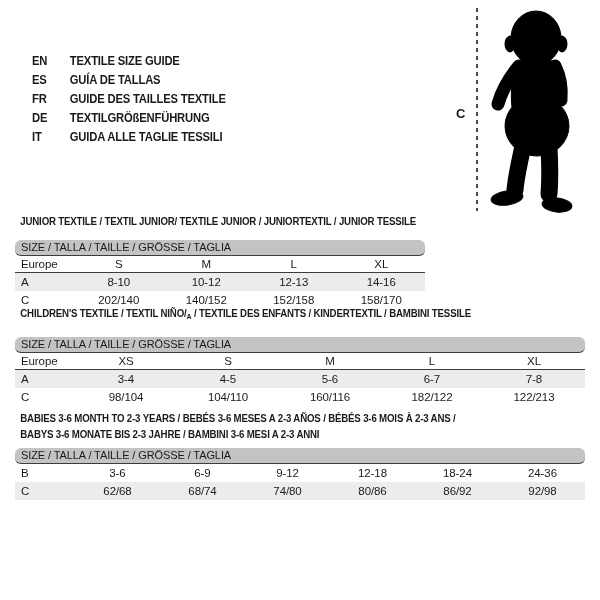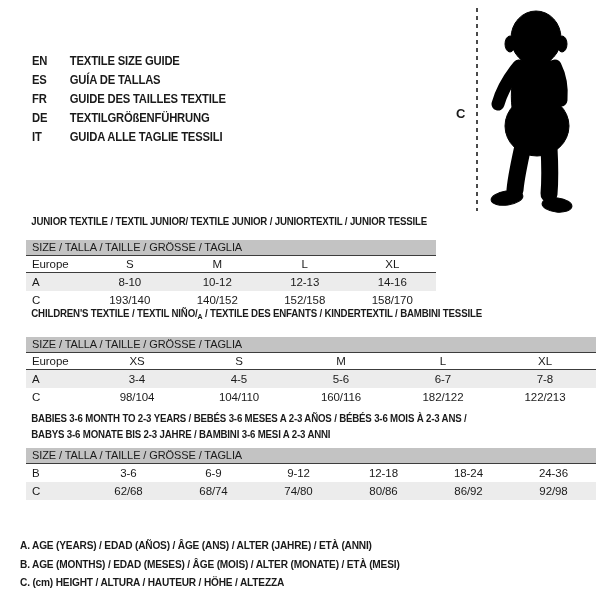--- a/index.html
+++ b/index.html
@@ -23,37 +23,38 @@
 
   
   .dash-line {
     position:absolute; left:476px; top:8px; width:2px; height:203px;
     background-image:repeating-linear-gradient(to bottom,#4a4a4a 0px,#4a4a4a 4px,transparent 4px,transparent 8px);
   }
   .height-label { position:absolute; left:456px; top:106px; font-size:13px; font-weight:600; }
   .baby-svg { position:absolute; left:483px; top:6px; }
 
   
-  .tbl { position:absolute; left:15px;margin-left:11px; }
+  .tbl { position:absolute; left:15px; }
   .t1 { top:215px; width:410px; }
   .t2 { top:307px; width:570px; }
   .t3 { top:410px; width:570px; }
   .tbl-title {
     font-weight:700; font-size:11px; line-height:13px; letter-spacing:-0.2px;
     padding-left:6px; white-space:nowrap;
     transform:scaleX(0.88); transform-origin:left top;
   }
   .t1 .tbl-title { margin-bottom:12px; }
   .t2 .tbl-title { margin-bottom:14px; }
   .t3 .tbl-title { line-height:16px; margin-bottom:6px; }
   .tbl-title sub { font-size:8px; vertical-align:-2px; }
   .size-bar {
     height:16px; background:#c3c3c3; border-bottom:1px solid #3c3c3c;
     font-size:11px; line-height:15px; padding-left:6px; letter-spacing:-0.1px;
     white-space:nowrap;
+    border-radius:6px;
   }
   .trow { display:flex; height:18px; align-items:center; font-size:11.5px; letter-spacing:-0.1px; }
   .t1 .rows .trow:nth-child(1),
   .t2 .rows .trow:nth-child(1) { border-bottom:1px solid #3c3c3c; height:17px; }
   .t1 .rows .trow:nth-child(2),
   .t2 .rows .trow:nth-child(2) { background:#ececec; }
   .t3 .rows .trow:nth-child(2) { background:#ececec; }
   .tlabel { width:60px; padding-left:6px; }
   .tcell { flex:1; text-align:center; }
 
@@ -124,21 +125,21 @@
         </div>
         <div class="trow">
           <div class="tlabel">A</div>
           <div class="tcell">8-10</div>
           <div class="tcell">10-12</div>
           <div class="tcell">12-13</div>
           <div class="tcell">14-16</div>
         </div>
         <div class="trow">
           <div class="tlabel">C</div>
-          <div class="tcell">193/140</div>
+          <div class="tcell">202/140</div>
           <div class="tcell">140/152</div>
           <div class="tcell">152/158</div>
           <div class="tcell">158/170</div>
         </div>
       </div>
   </section>
 
   <section class="tbl t2">
     <div class="tbl-title"><span>CHILDREN'S TEXTILE / TEXTIL NIÑO/</span><sub>A</sub><span> / TEXTILE DES ENFANTS / KINDERTEXTIL / BAMBINI TESSILE</span></div>
     <div class="size-bar">SIZE / TALLA / TAILLE / GRÖSSE / TAGLIA</div>
@@ -191,19 +192,14 @@
           <div class="tcell">62/68</div>
           <div class="tcell">68/74</div>
           <div class="tcell">74/80</div>
           <div class="tcell">80/86</div>
           <div class="tcell">86/92</div>
           <div class="tcell">92/98</div>
         </div>
       </div>
   </section>
 
-  <div class="notes">
-    <div class="note-line">A. AGE (YEARS) / EDAD (AÑOS) / ÂGE (ANS) / ALTER (JAHRE) / ETÀ (ANNI)</div>
-    <div class="note-line">B. AGE (MONTHS) / EDAD (MESES) / ÂGE (MOIS) / ALTER (MONATE) / ETÀ (MESI)</div>
-    <div class="note-line">C. (cm) HEIGHT / ALTURA / HAUTEUR / HÖHE / ALTEZZA</div>
-  </div>
 
 </div>
 
 </body></html>

